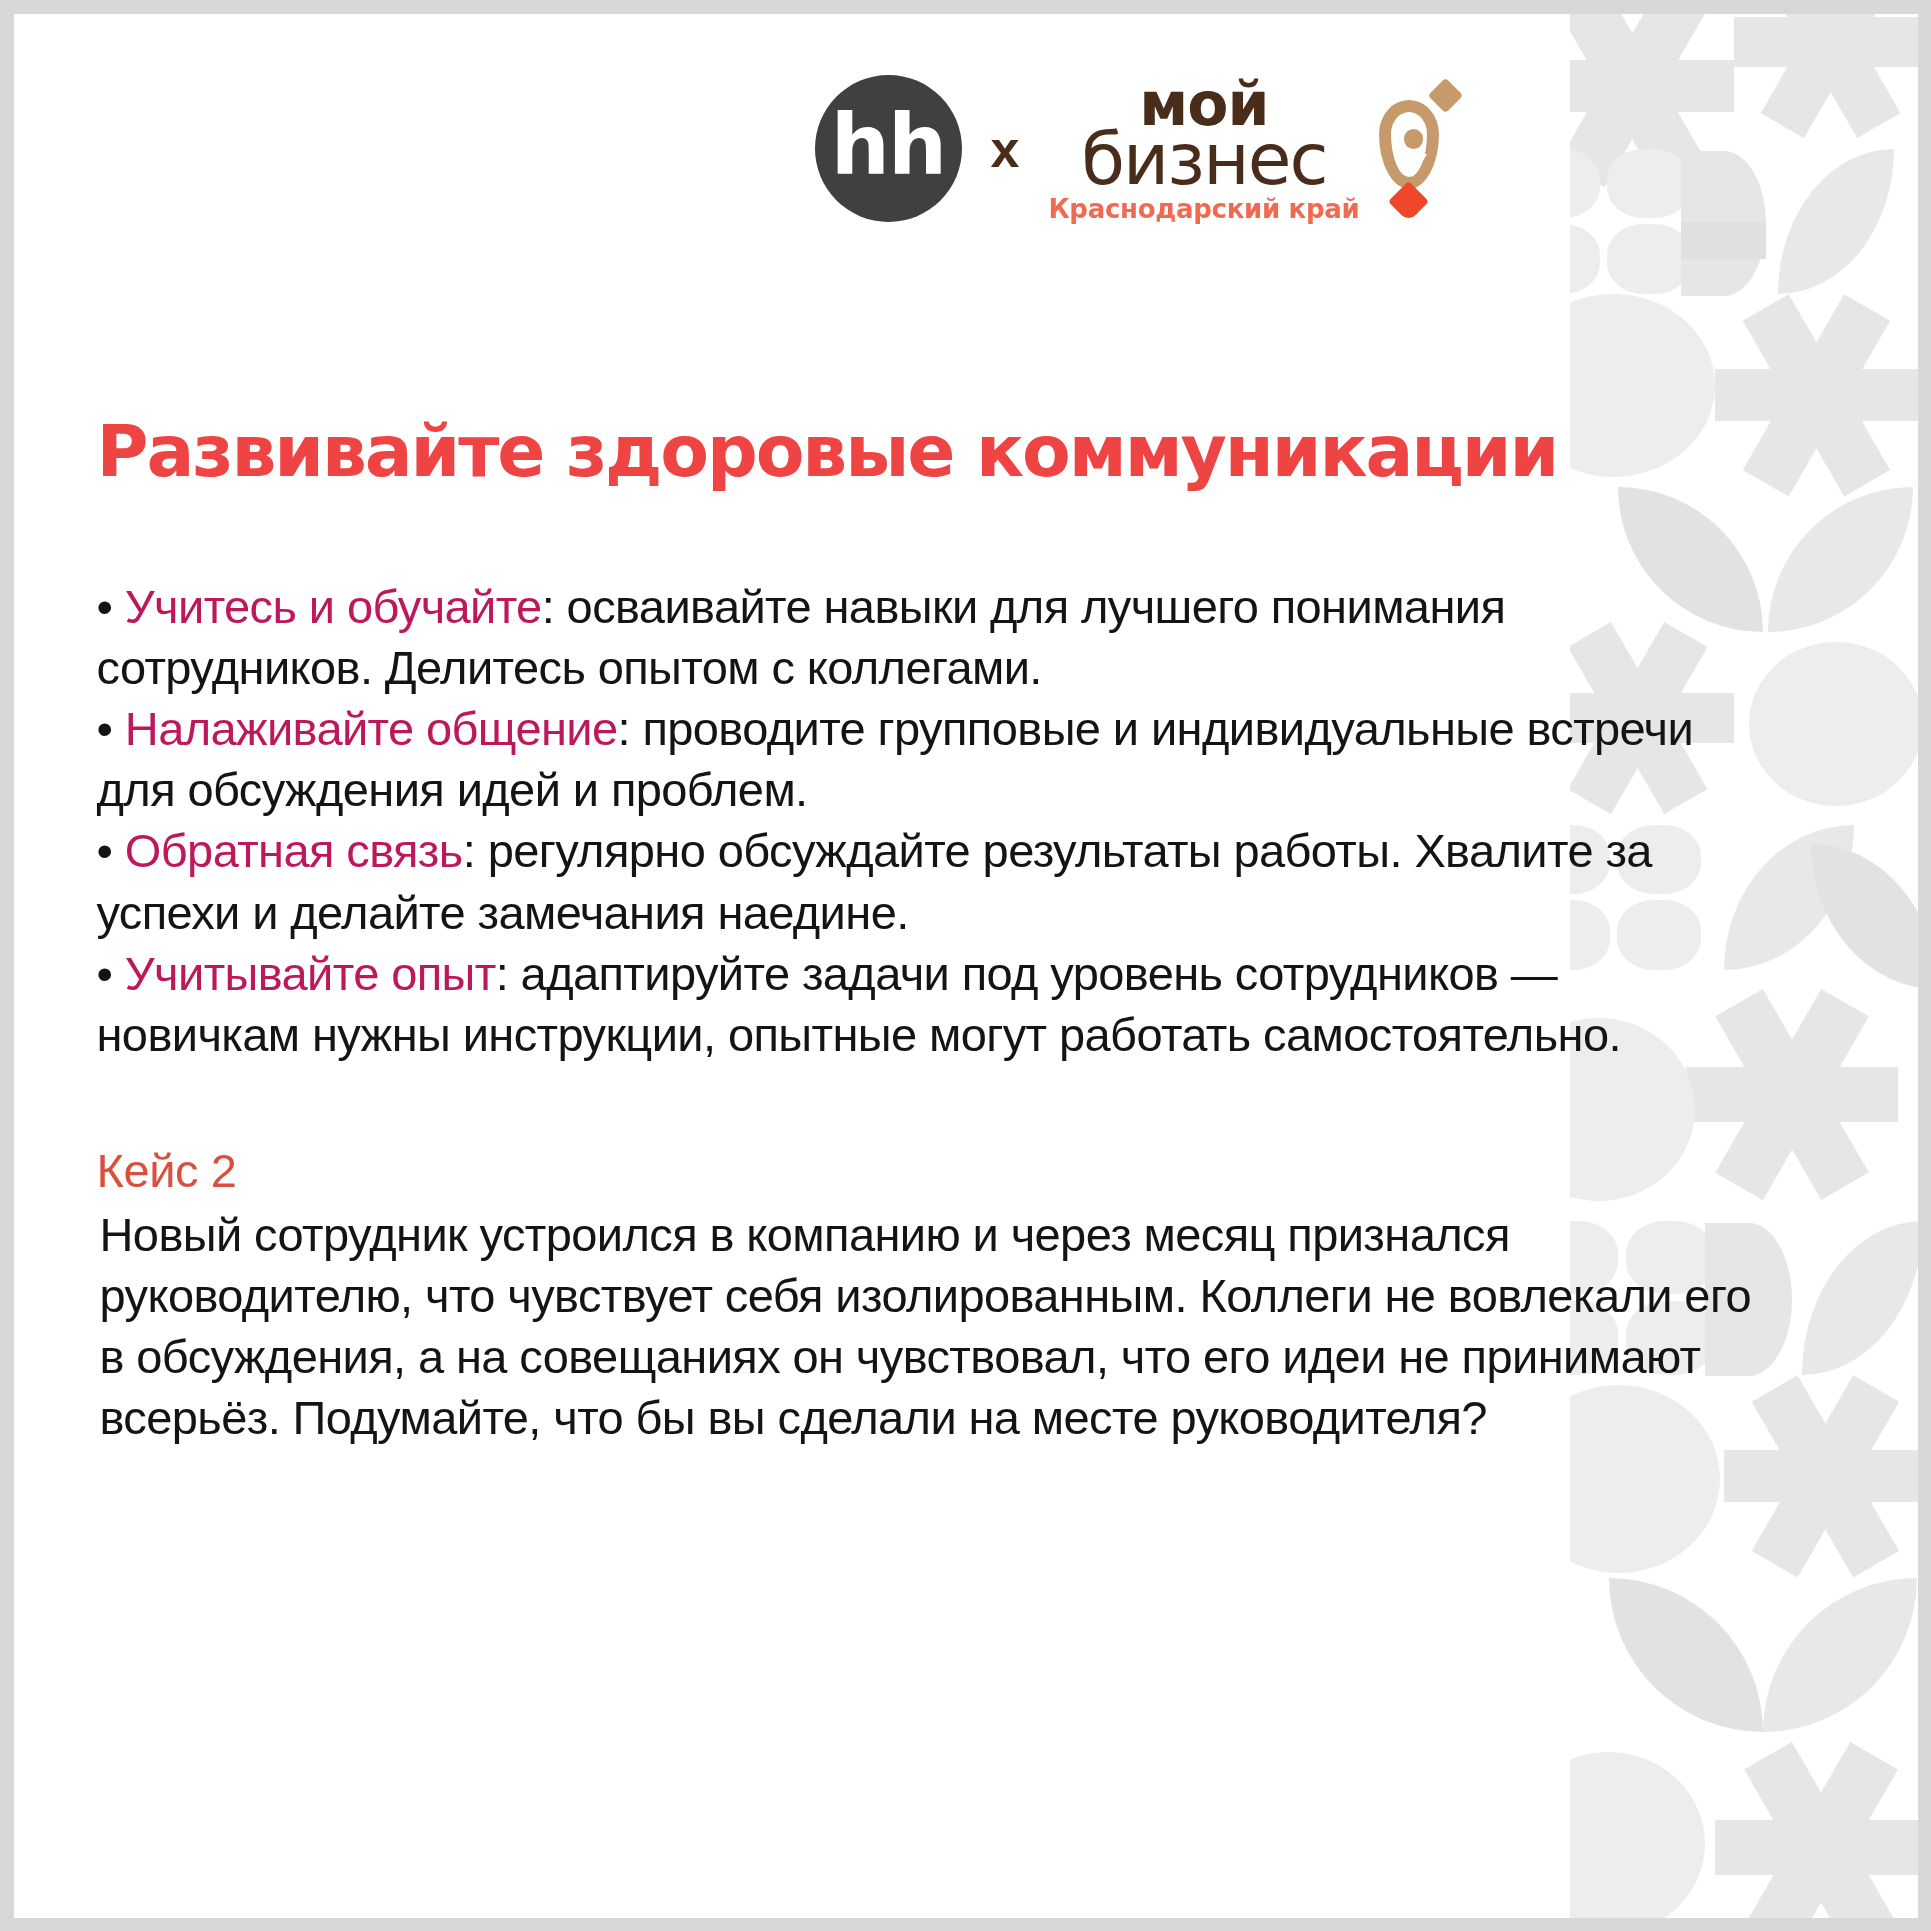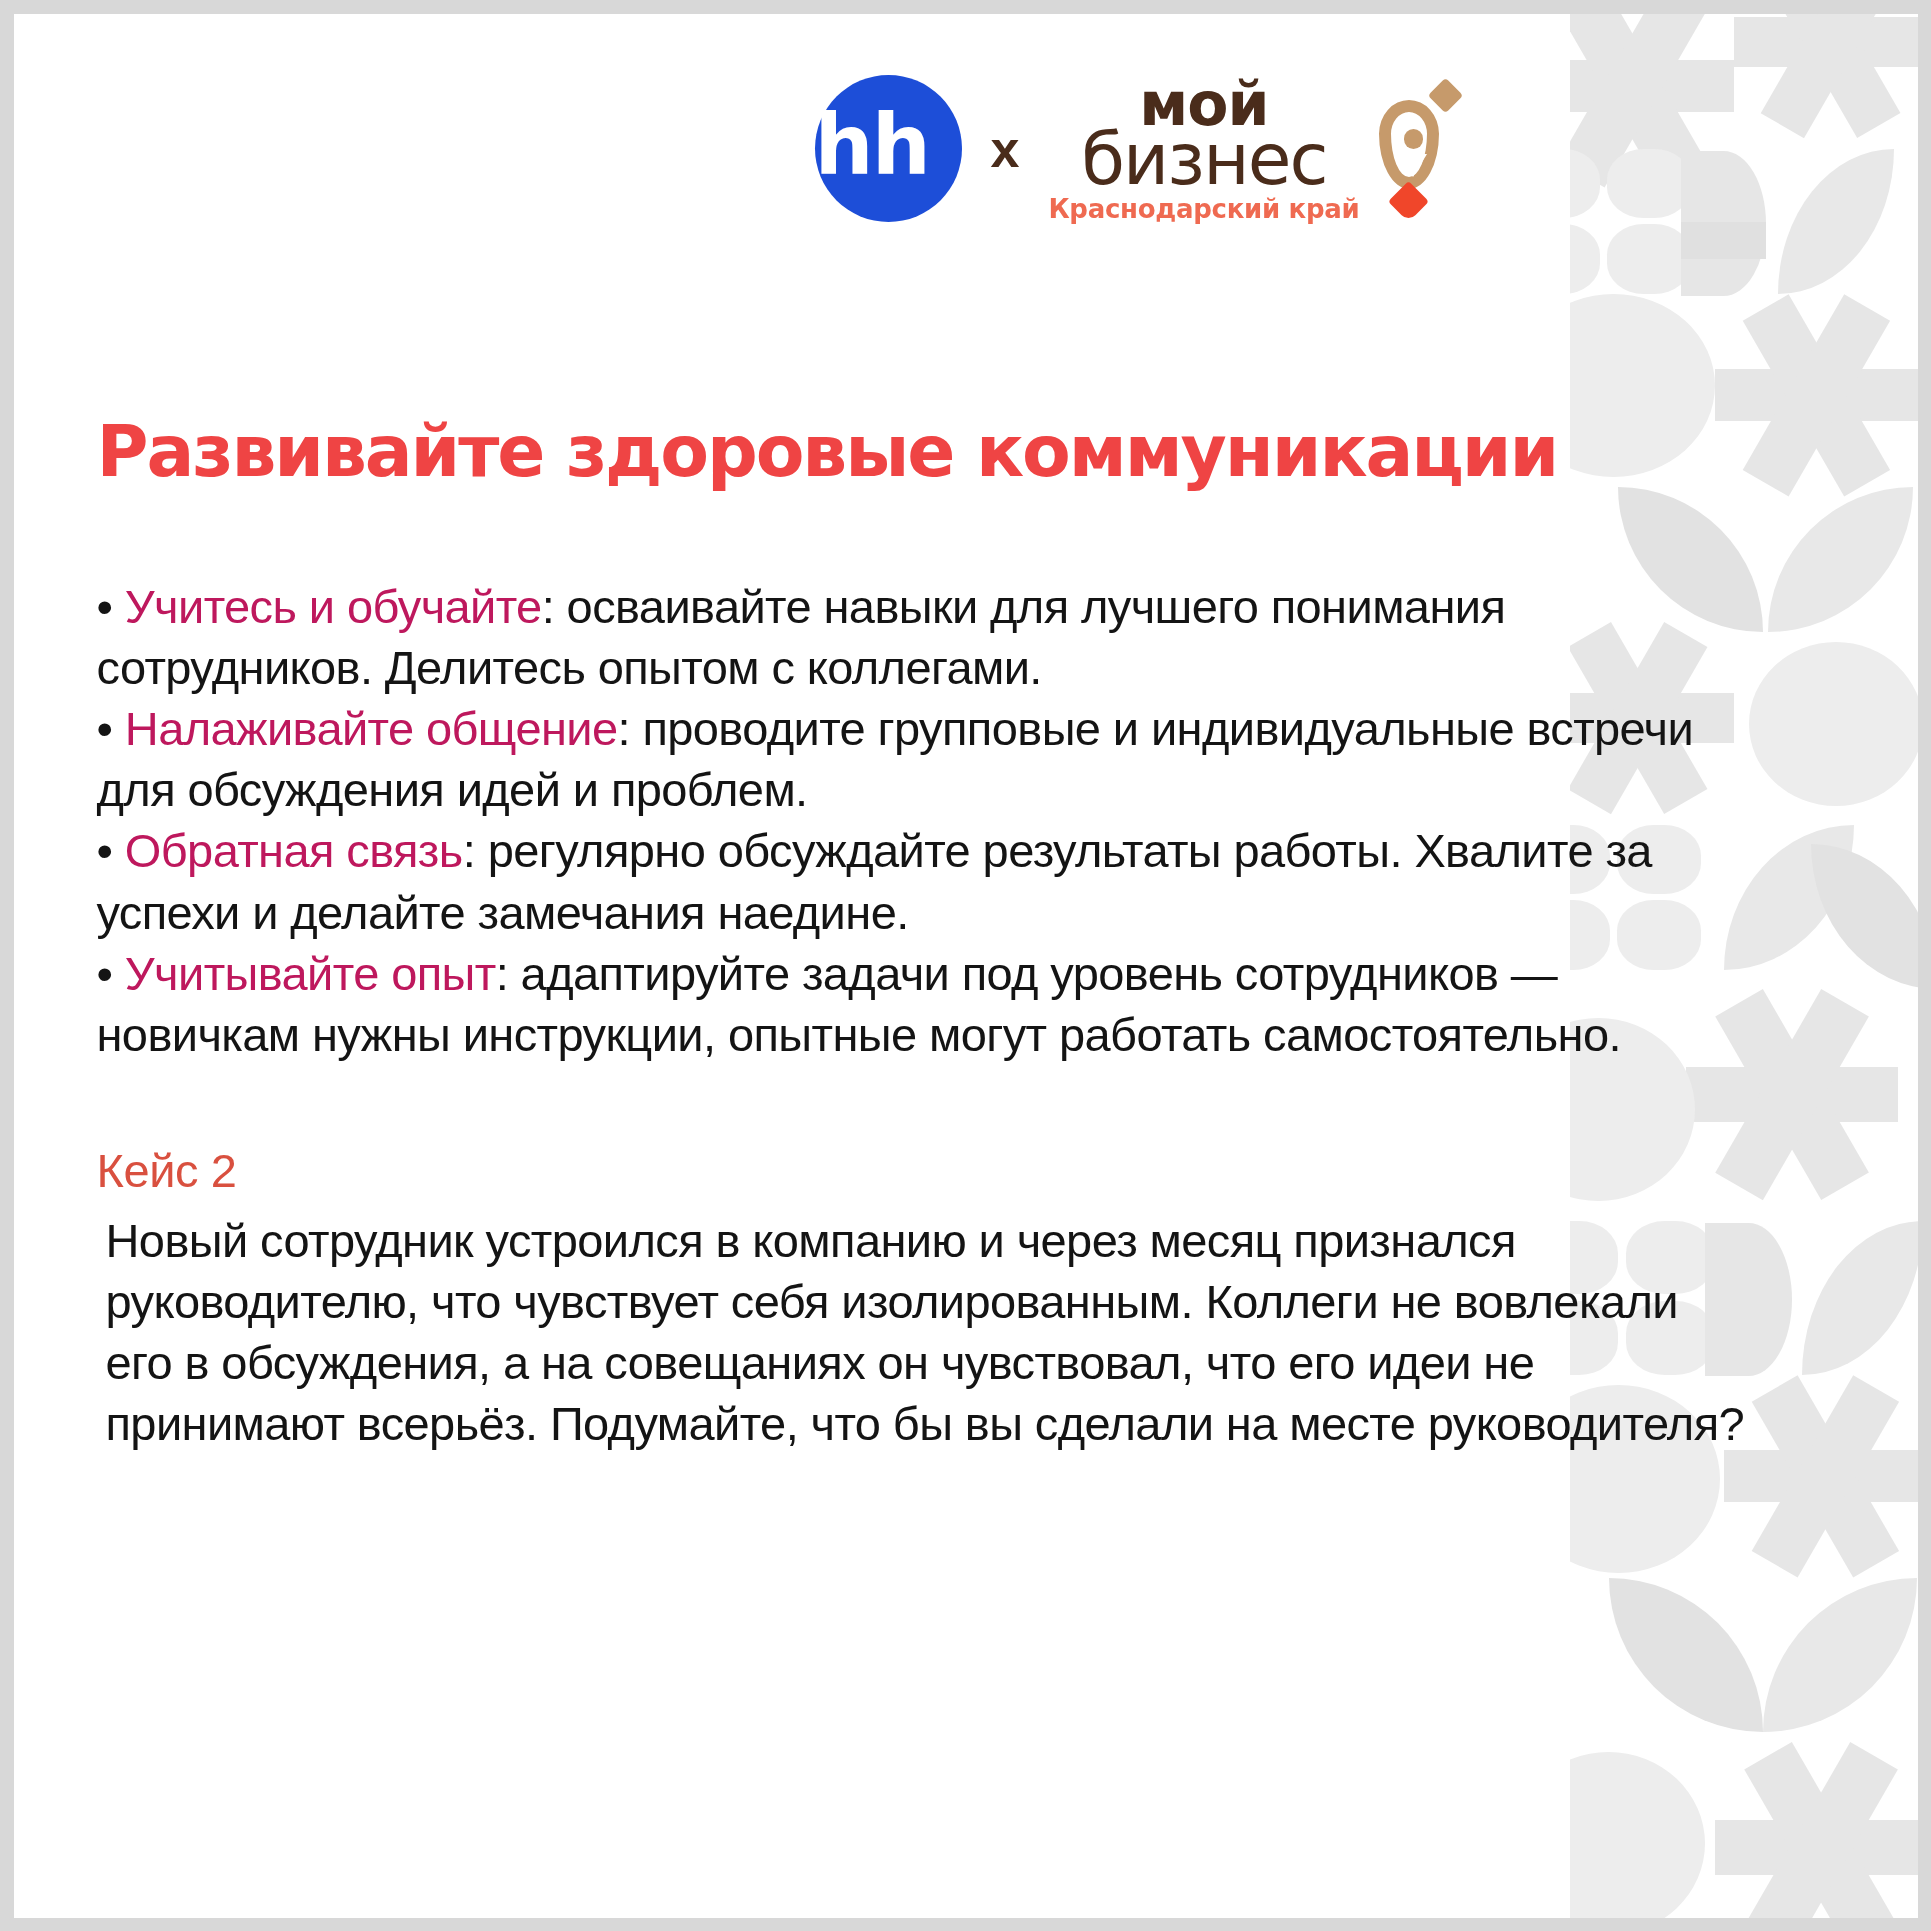--- a/index.html
+++ b/index.html
@@ -98,23 +98,24 @@
     top: 60px;
     left: 801px;
     display: flex;
     align-items: center;
     gap: 29px;
   }
   .hh-logo {
     width: 147px;
     height: 147px;
     border-radius: 50%;
-    background: #1d4ed8;
+    background: #404040;
     display: flex;
     align-items: center;
+    justify-content: center;
   }
   .hh-logo span {
     color: #ffffff;
     font-family: "DejaVu Sans", sans-serif;
     font-weight: bold;
     font-size: 83px;
     line-height: 1;
     letter-spacing: -1.9px;
     margin-top: -5.8px;
   }
@@ -233,21 +234,21 @@
     font-size: 47px;
     line-height: 1.30;
     letter-spacing: -0.4px;
     margin: 0;
   }
   .case-body {
     color: #141414;
     font-size: 47px;
     line-height: 1.30;
     letter-spacing: -0.6px;
-    margin: 9px;
+    margin: 3px;
   }
 </style>
 </head>
 <body>
 
 <div class="slide">
   <div class="card">
 
     <div class="pattern">
       <div class="star" style="left:-39px;  top:-29px;  width:203px; height:203px;">

